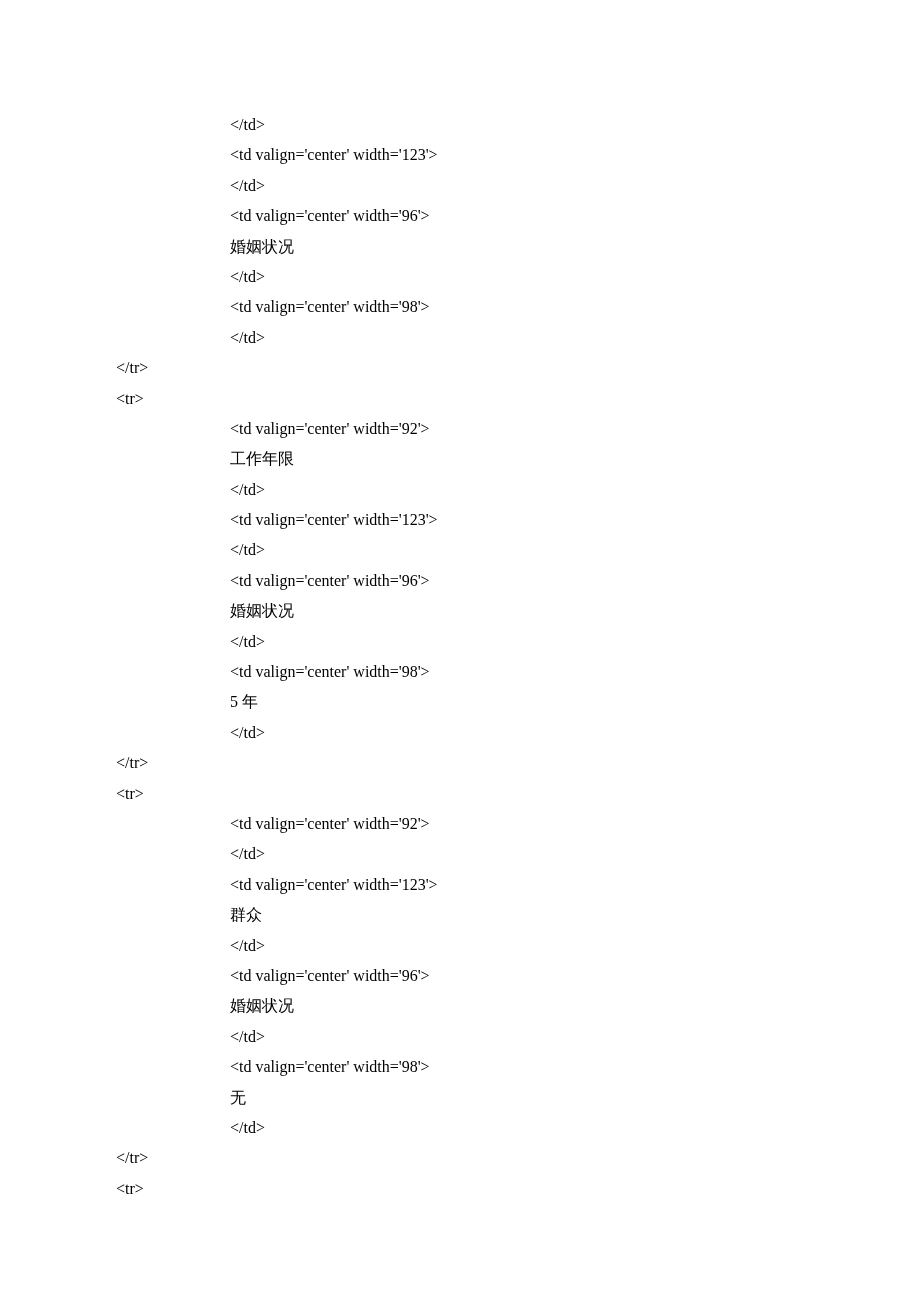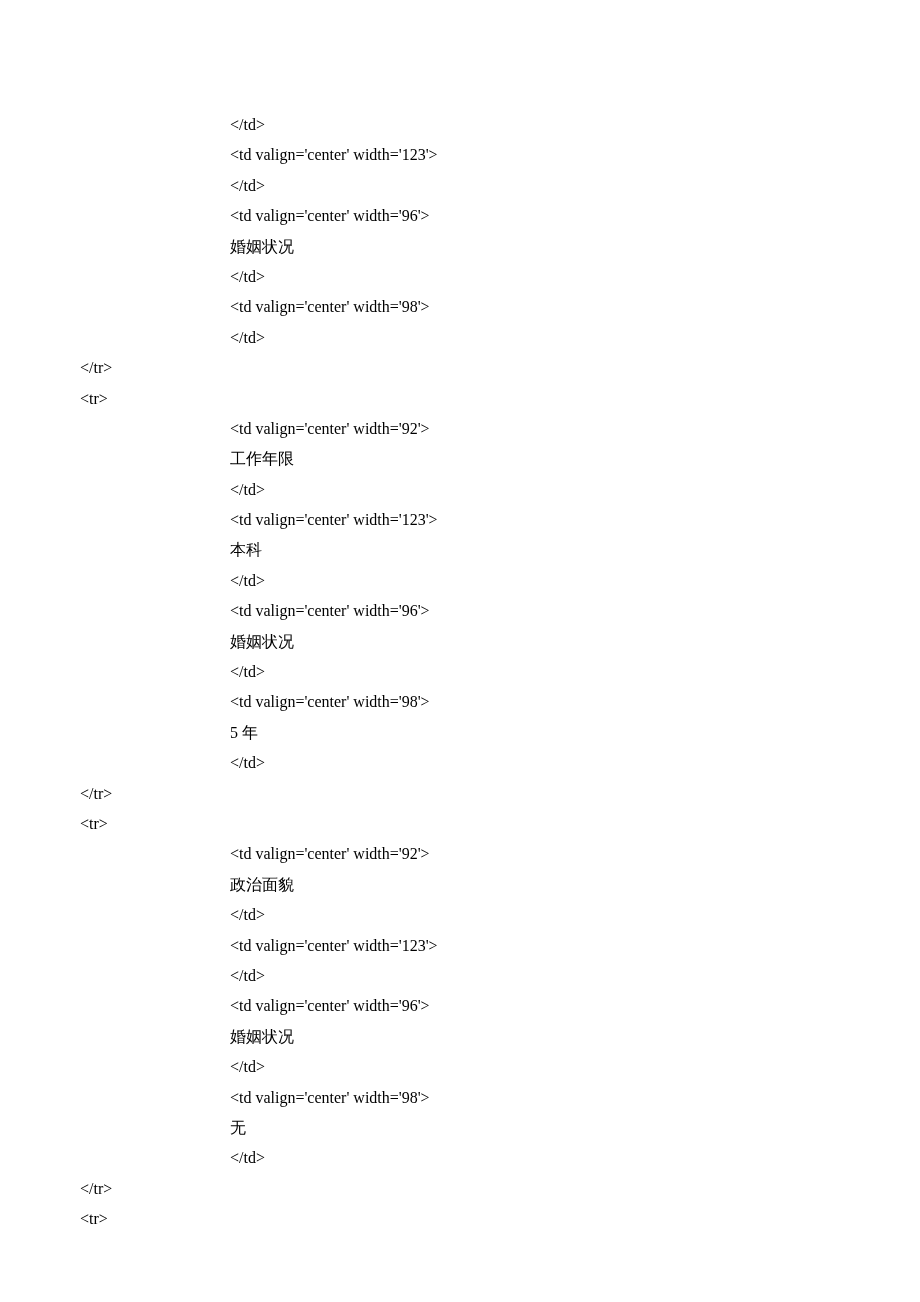--- a/index.html
+++ b/index.html
@@ -14,55 +14,54 @@
   .page {
     width: 920px;
     min-height: 1302px;
     padding: 110px 0 0 0;
     box-sizing: border-box;
   }
   .code-line {
     white-space: pre;
     font-family: "SimSun", "宋体", serif;
   }
-  .indent1 { padding-left: 80px; }
+  .indent1 { padding-left: 116px; }
   .indent2 { padding-left: 230px; }
 </style>
 </head>
 <body>
 
 <div class="page" id="page-root">
 <div class="code-line indent2">&lt;/td&gt;</div>
     <div class="code-line indent2">&lt;td valign='center' width='123'&gt;</div>
     <div class="code-line indent2">&lt;/td&gt;</div>
     <div class="code-line indent2">&lt;td valign='center' width='96'&gt;</div>
     <div class="code-line indent2">婚姻状况</div>
     <div class="code-line indent2">&lt;/td&gt;</div>
     <div class="code-line indent2">&lt;td valign='center' width='98'&gt;</div>
     <div class="code-line indent2">&lt;/td&gt;</div>
     <div class="code-line indent1">&lt;/tr&gt;</div>
     <div class="code-line indent1">&lt;tr&gt;</div>
     <div class="code-line indent2">&lt;td valign='center' width='92'&gt;</div>
     <div class="code-line indent2">工作年限</div>
     <div class="code-line indent2">&lt;/td&gt;</div>
     <div class="code-line indent2">&lt;td valign='center' width='123'&gt;</div>
-    <div class="code-line indent2">本科</div>
     <div class="code-line indent2">&lt;/td&gt;</div>
     <div class="code-line indent2">&lt;td valign='center' width='96'&gt;</div>
     <div class="code-line indent2">婚姻状况</div>
     <div class="code-line indent2">&lt;/td&gt;</div>
     <div class="code-line indent2">&lt;td valign='center' width='98'&gt;</div>
     <div class="code-line indent2">5 年</div>
     <div class="code-line indent2">&lt;/td&gt;</div>
     <div class="code-line indent1">&lt;/tr&gt;</div>
     <div class="code-line indent1">&lt;tr&gt;</div>
     <div class="code-line indent2">&lt;td valign='center' width='92'&gt;</div>
-    <div class="code-line indent2">政治面貌</div>
     <div class="code-line indent2">&lt;/td&gt;</div>
     <div class="code-line indent2">&lt;td valign='center' width='123'&gt;</div>
+    <div class="code-line indent2">群众</div>
     <div class="code-line indent2">&lt;/td&gt;</div>
     <div class="code-line indent2">&lt;td valign='center' width='96'&gt;</div>
     <div class="code-line indent2">婚姻状况</div>
     <div class="code-line indent2">&lt;/td&gt;</div>
     <div class="code-line indent2">&lt;td valign='center' width='98'&gt;</div>
     <div class="code-line indent2">无</div>
     <div class="code-line indent2">&lt;/td&gt;</div>
     <div class="code-line indent1">&lt;/tr&gt;</div>
     <div class="code-line indent1">&lt;tr&gt;</div>
   </div>

